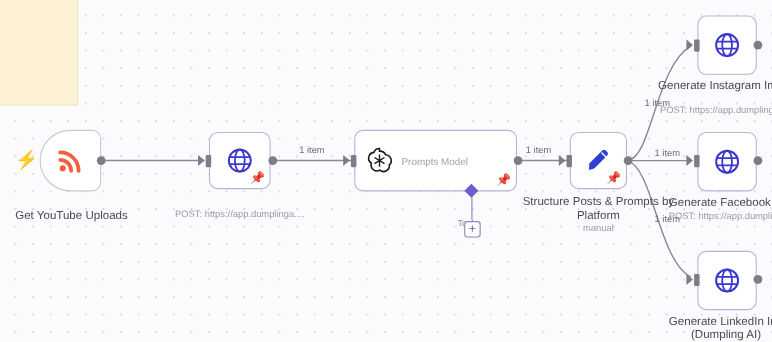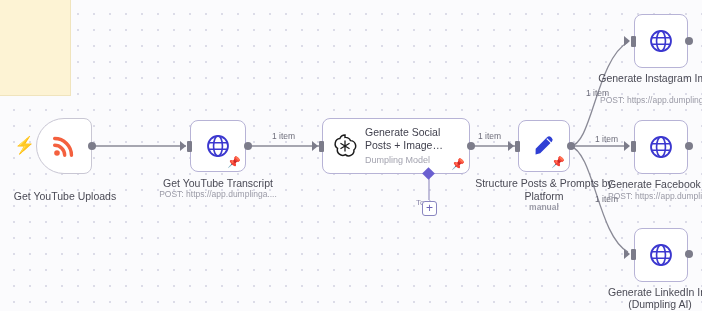--- a/index.html
+++ b/index.html
@@ -173,31 +173,29 @@
     <svg width="26" height="26" viewBox="0 0 24 24">
       <circle cx="12" cy="12" r="9.2" stroke="#3b37cf" stroke-width="1.7" fill="none"></circle>
       <ellipse cx="12" cy="12" rx="4.1" ry="9.2" stroke="#3b37cf" stroke-width="1.5" fill="none"></ellipse>
       <path d="M3 9h18M3 15h18" stroke="#3b37cf" stroke-width="1.5"></path>
     </svg>
     <span class="pin">📌</span>
   </div>
   <div class="arrowin" style="left:180px; top:141px;"></div>
   <div class="inport" style="left:187px; top:141px;"></div>
   <div class="port" style="left:244px; top:142px;"></div>
-  <div class="nodelabel" style="left:153px; top:177px; width:130px;">Get YouTube Transcript</div>
   <div class="nodesub" style="left:153px; top:189px; width:130px;">POST: https://app.dumplinga....</div>
 
   <div class="node wide" style="left:322px; top:118px; width:148px; height:56px;">
     <svg width="28" height="28" viewBox="0 0 24 24" style="flex:none;margin-left:8px">
       <path d="M12 2.6c-2 0-3.7 1.2-4.4 3-1.9.2-3.5 1.6-3.9 3.5-.5 1.9.3 3.8 1.9 4.9-.5 1.8.1 3.8 1.6 5 1.5 1.2 3.5 1.3 5.1.4 1.4 1.2 3.4 1.4 5 .5 1.7-.9 2.6-2.7 2.3-4.5 1.4-1.2 1.9-3.1 1.3-4.9-.6-1.8-2.3-3-4.2-3.1-.8-1.8-2.6-2.9-4.7-2.8z" fill="none" stroke="#1b1b1b" stroke-width="1.25"></path>
       <path d="M12 7.2v9.6M8.1 9.6l7.8 4.8M15.9 9.6l-7.8 4.8" fill="none" stroke="#1b1b1b" stroke-width="1.1"></path>
     </svg>
     <div class="titlewrap">
-      <div class="ntitle" style="max-width:96px">Generate Social Posts + Image…</div>
-      <div class="nsubin">Dumpling Model</div>
+      <div class="nsubin">Prompts Model</div>
     </div>
     <span class="pin">📌</span>
   </div>
   <div class="arrowin" style="left:312px; top:141px;"></div>
   <div class="inport" style="left:319px; top:141px;"></div>
   <div class="port" style="left:467px; top:142px;"></div>
   <div class="edgelabel" style="left:272px; top:131px;">1 item</div>
 
   <div class="toolsdot" style="left:424px; top:169px;"></div>
   <div class="toolslabel" style="left:416px; top:180px;">Tools</div>
@@ -208,21 +206,21 @@
       <path d="M4.2 19.8l4.3-1.1L19.2 8a2.4 2.4 0 0 0 0-3.4l-.8-.8a2.4 2.4 0 0 0-3.4 0L4.3 14.5z" fill="#2f3fd4"></path>
       <path d="M14.6 5.2l4.2 4.2" stroke="#ffffff" stroke-width="1.1"></path>
     </svg>
     <span class="pin">📌</span>
   </div>
   <div class="arrowin" style="left:508px; top:141px;"></div>
   <div class="inport" style="left:515px; top:141px;"></div>
   <div class="port" style="left:567px; top:142px;"></div>
   <div class="edgelabel" style="left:478px; top:131px;">1 item</div>
   <div class="nodelabel wrap" style="left:474px; top:177px; width:140px;">Structure Posts &amp; Prompts by Platform</div>
-  <div class="nodesub" style="left:474px; top:202px; width:140px;font-weight:bold;">manual</div>
+  <div class="nodesub" style="left:474px; top:202px; width:140px;">manual</div>
 
   <div class="node" style="left:634px; top:14px; width:54px; height:54px;">
     <svg width="26" height="26" viewBox="0 0 24 24">
       <circle cx="12" cy="12" r="9.2" stroke="#3b37cf" stroke-width="1.7" fill="none"></circle>
       <ellipse cx="12" cy="12" rx="4.1" ry="9.2" stroke="#3b37cf" stroke-width="1.5" fill="none"></ellipse>
       <path d="M3 9h18M3 15h18" stroke="#3b37cf" stroke-width="1.5"></path>
     </svg>
   </div>
   <div class="arrowin" style="left:624px; top:36px;"></div>
   <div class="inport" style="left:631px; top:36px;"></div>

